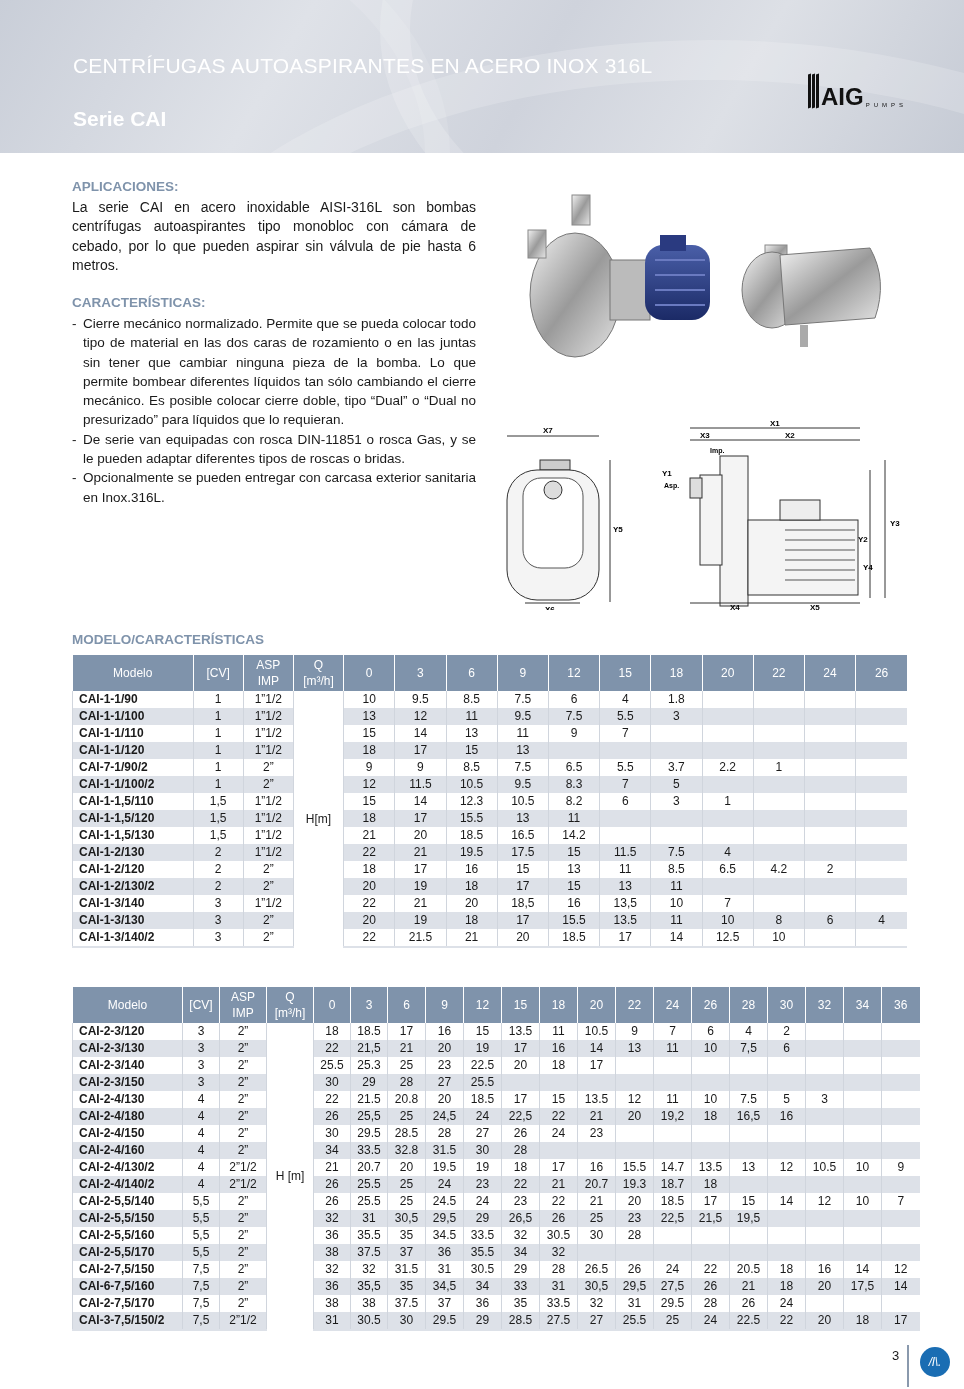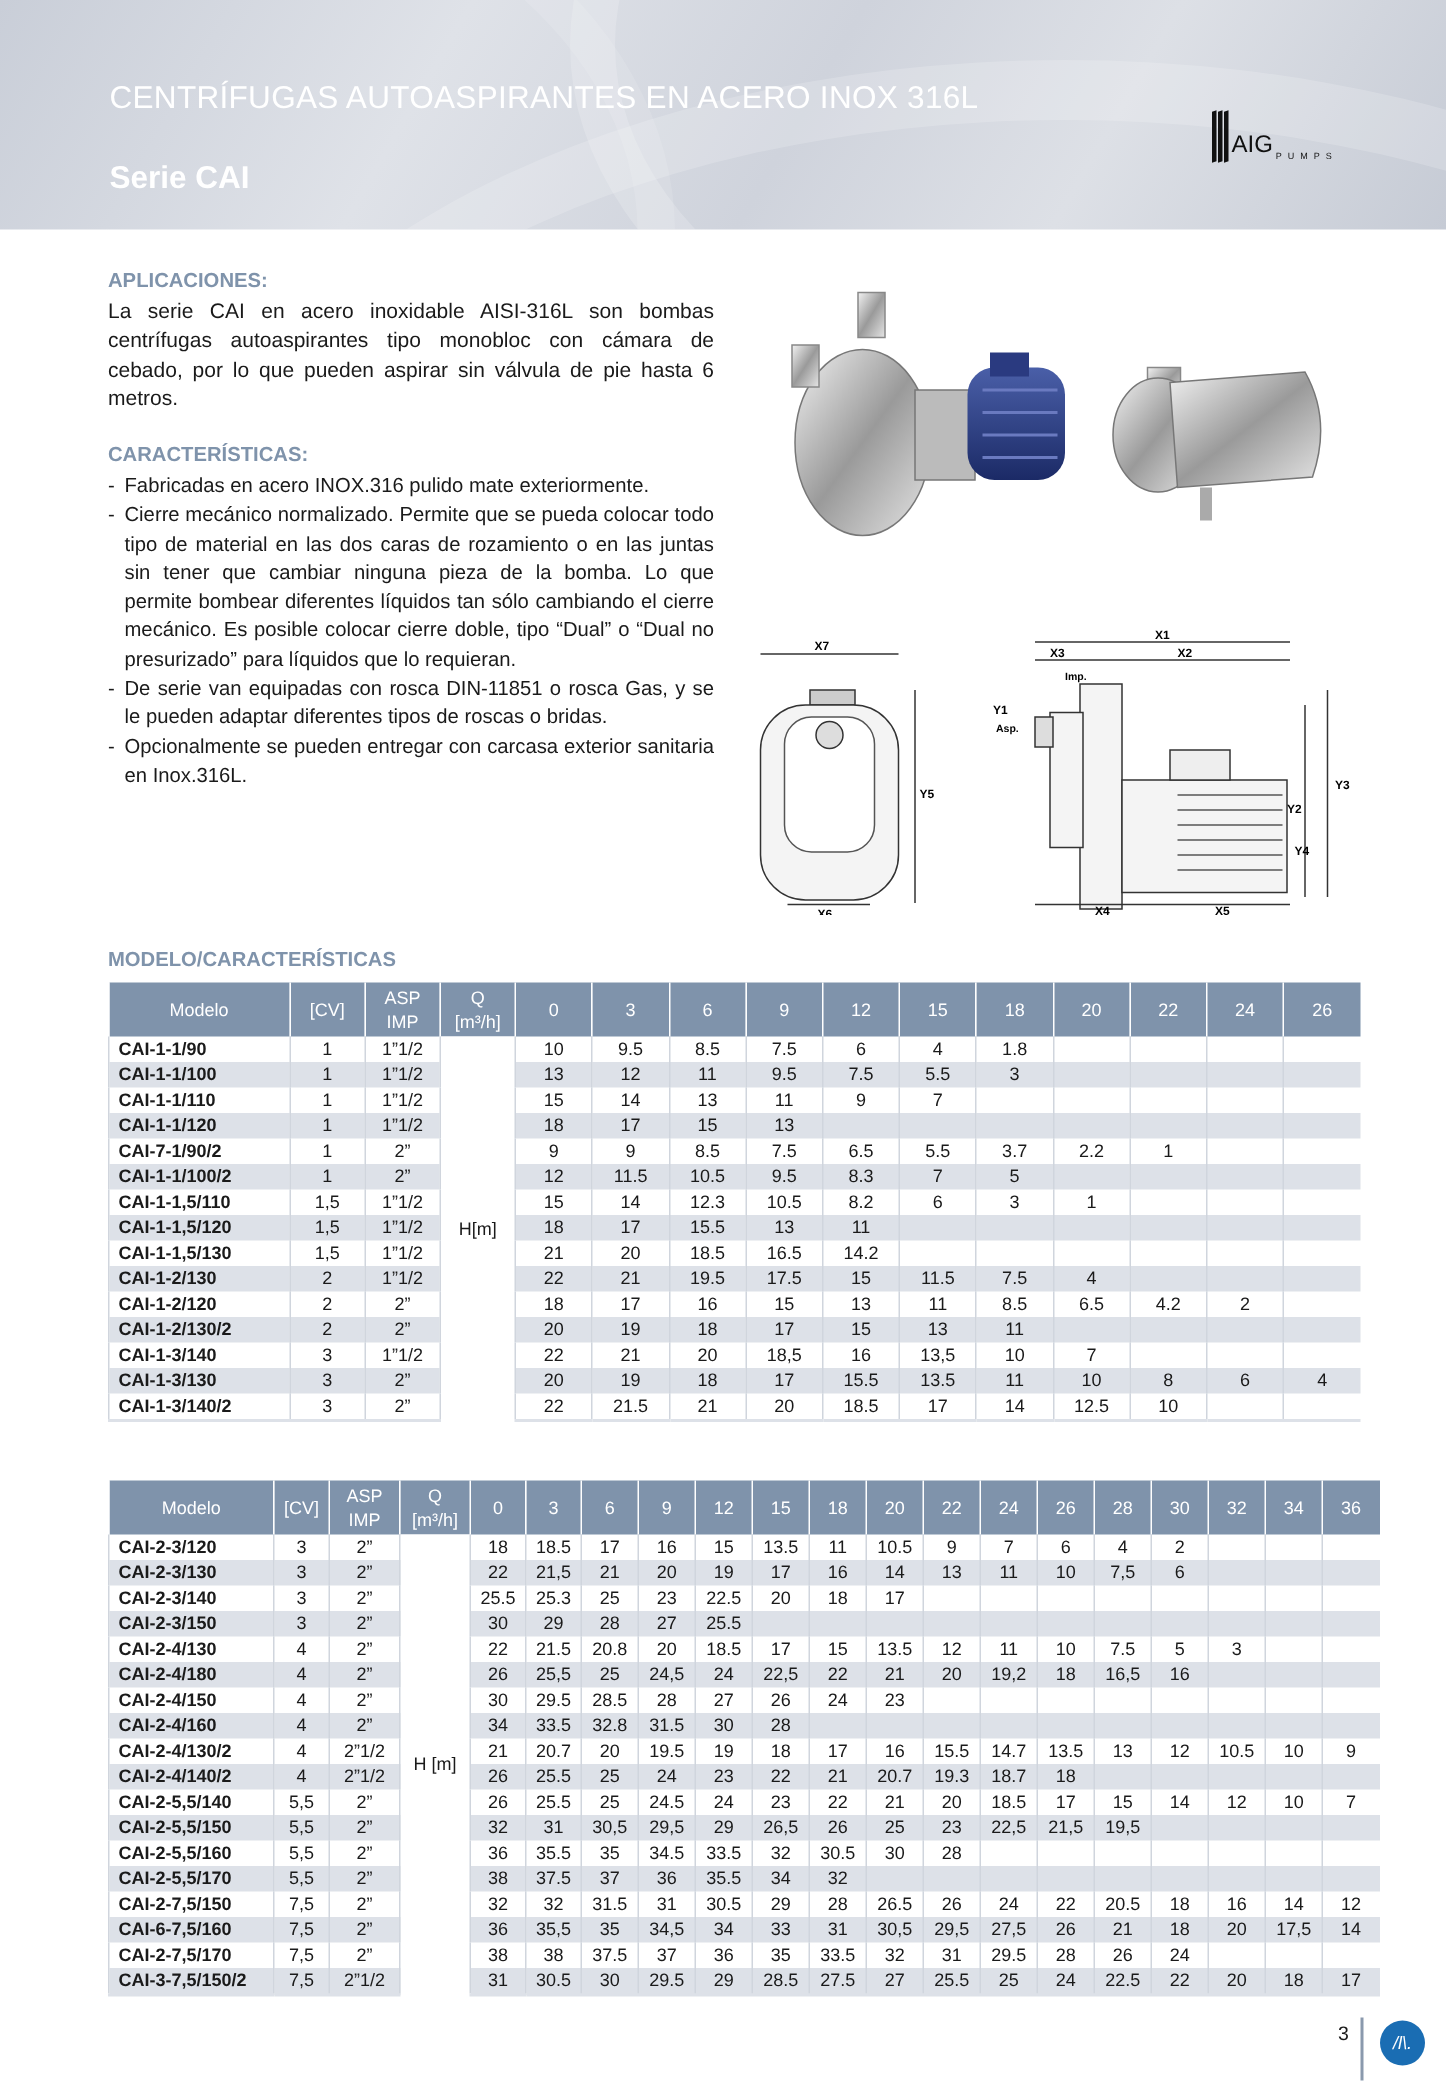--- a/index.html
+++ b/index.html
@@ -4,21 +4,21 @@
 <style>
   html, body { margin:0; padding:0; }
   body { width:964px; height:1389px; background:#ffffff; position:relative; overflow:hidden; font-family:"Liberation Sans", sans-serif; color:#1a1a1a; }
   .header { position:absolute; left:0; top:0; width:964px; height:153px; background:linear-gradient(120deg,#c9ced8 0%,#dfe2e8 30%,#cfd3dc 55%,#dde0e6 75%,#c6cbd5 100%); overflow:hidden; }
   .header .swoosh { position:absolute; border-radius:50%; border:40px solid rgba(255,255,255,0.18); }
   .title { position:absolute; left:73px; top:54px; color:#ffffff; font-size:21px; letter-spacing:0.2px; font-family:"Liberation Sans", sans-serif; }
   .subtitle { position:absolute; left:73px; top:107px; color:#ffffff; font-size:21px; font-weight:bold; }
   .logo { position:absolute; left:808px; top:74px; display:flex; align-items:flex-end; }
   .logo .bars { display:flex; gap:1px; margin-right:2px; }
   .logo .bars span { display:block; width:3px; height:34px; background:#111; transform:skewY(-20deg); }
-  .logo .aig { font-size:16px; font-weight:normal; color:#111; line-height:22px; font-family:"Liberation Sans", sans-serif; }
+  .logo .aig { font-size:24px; font-weight:bold; color:#111; line-height:22px; font-family:"Liberation Sans", sans-serif; }
   .logo .pumps { font-size:6px; letter-spacing:4px; color:#111; margin-left:2px; margin-bottom:0px; }
   .section-h { position:absolute; left:72px; color:#7f93ab; font-weight:bold; font-size:13.5px; }
   .para { position:absolute; left:72px; width:404px; font-size:14px; line-height:19.3px; text-align:justify; }
   .list { position:absolute; left:72px; width:404px; margin:0; padding:0; list-style:none; font-size:13.5px; line-height:19.3px; }
   .list li { position:relative; padding-left:11px; text-align:justify; }
   .list li::before { content:"-"; position:absolute; left:0; }
   .photo { position:absolute; }
   .drawing { position:absolute; }
   table.spec { position:absolute; left:72px; border-collapse:collapse; font-family:"Liberation Sans", sans-serif; font-size:12px; table-layout:fixed; }
   table.spec th { background:#7f93ab; color:#ffffff; font-weight:normal; border-left:1px solid #ffffff; text-align:center; line-height:16px; padding:0; }
@@ -49,21 +49,20 @@
     <span class="aig">AIG</span>
     <span class="pumps">PUMPS</span>
   </div>
 </div>
 
 <div class="section-h" style="top:179px;">APLICACIONES:</div>
 <div class="para" style="top:198px;">La serie CAI en acero inoxidable AISI-316L son bombas centrífugas autoaspirantes tipo monobloc con cámara de cebado, por lo que pueden aspirar sin válvula de pie hasta 6 metros.</div>
 
 <div class="section-h" style="top:295px;">CARACTERÍSTICAS:</div>
 <ul class="list" style="top:314px;">
-  <li>Fabricadas en acero INOX.316 pulido mate exteriormente.</li>
   <li>Cierre mecánico normalizado. Permite que se pueda colocar todo tipo de material en las dos caras de rozamiento o en las juntas sin tener que cambiar ninguna pieza de la bomba. Lo que permite bombear diferentes líquidos tan sólo cambiando el cierre mecánico. Es posible colocar cierre doble, tipo “Dual” o “Dual no presurizado” para líquidos que lo requieran.</li>
   <li>De serie van equipadas con rosca DIN-11851 o rosca Gas, y se le pueden adaptar diferentes tipos de roscas o bridas.</li>
   <li>Opcionalmente se pueden entregar con carcasa exterior sanitaria en Inox.316L.</li>
 </ul>
 
 <svg class="photo" style="left:520px;top:190px;" width="210" height="180" viewBox="0 0 210 180">
   <defs>
     <linearGradient id="steel" x1="0" y1="0" x2="1" y2="1">
       <stop offset="0" stop-color="#f2f2f2"></stop>
         <stop offset="0.5" stop-color="#9a9a9a"></stop>

